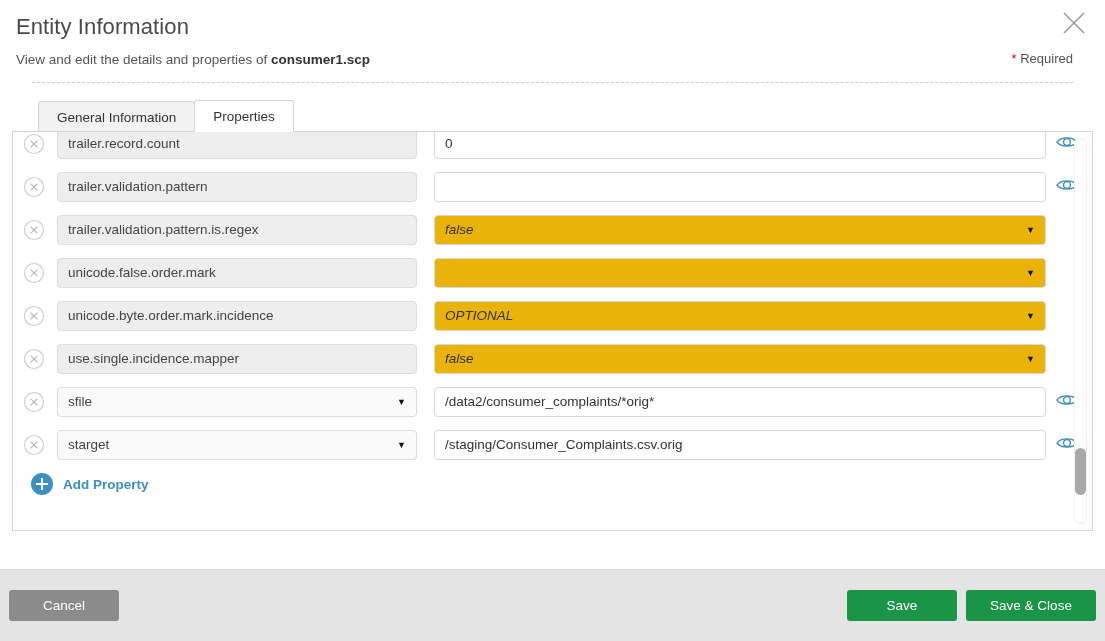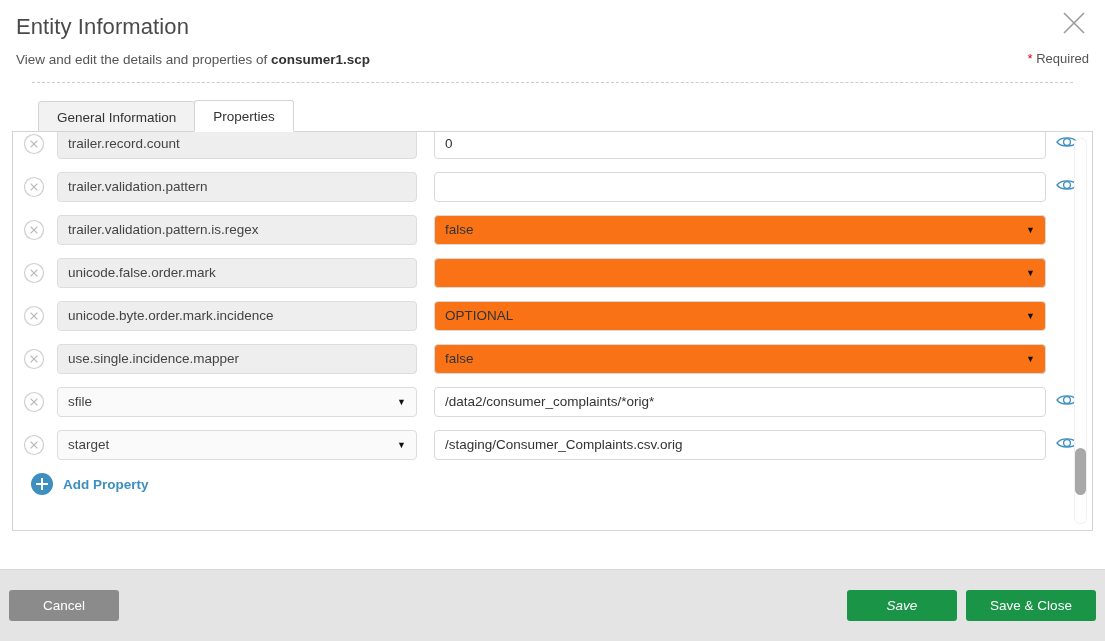--- a/index.html
+++ b/index.html
@@ -57,21 +57,21 @@
     right: 16px;
     top: 8px;
     width: 30px;
     height: 30px;
     cursor: pointer;
     color: #9b9b9b;
   }
   .close-btn svg { display: block; }
   .required-note {
     position: absolute;
-    right: 16px;
+    right: 32px;
     top: 51px;
     font-size: 13px;
     color: #555555;
   }
   .required-note .star {
     color: #d0021b;
     font-size: 13px;
   }
   .divider {
     margin: 13px 16px 0 16px;
@@ -202,24 +202,25 @@
     background: #ffffff;
     font-size: 13.5px;
     color: #333333;
     line-height: 28px;
     padding: 0 10px;
     overflow: hidden;
     white-space: nowrap;
     min-width: 0;
   }
   .field-value.selectbox {
-    background: #f97316;
+    background: #eab308;
     position: relative;
     cursor: pointer;
     padding-right: 10px;
+    font-style: italic;
   }
   .eye-slot {
     flex: 0 0 auto;
     width: 31px;
     display: flex;
     align-items: center;
     justify-content: center;
     margin-left: 5px;
   }
   .eye-btn { cursor: pointer; display: block; }
@@ -303,21 +304,20 @@
     box-sizing: border-box;
   }
   .btn-cancel {
     background: #8b8b8b;
     min-width: 110px;
   }
   .btn-save {
     background: #1a9447;
     min-width: 110px;
     margin-right: 9px;
-    font-style: italic;
   }
   .btn-save-close {
     background: #1a9447;
     min-width: 130px;
   }
   .footer-right {
     margin-left: auto;
     display: flex;
     align-items: center;
   }

